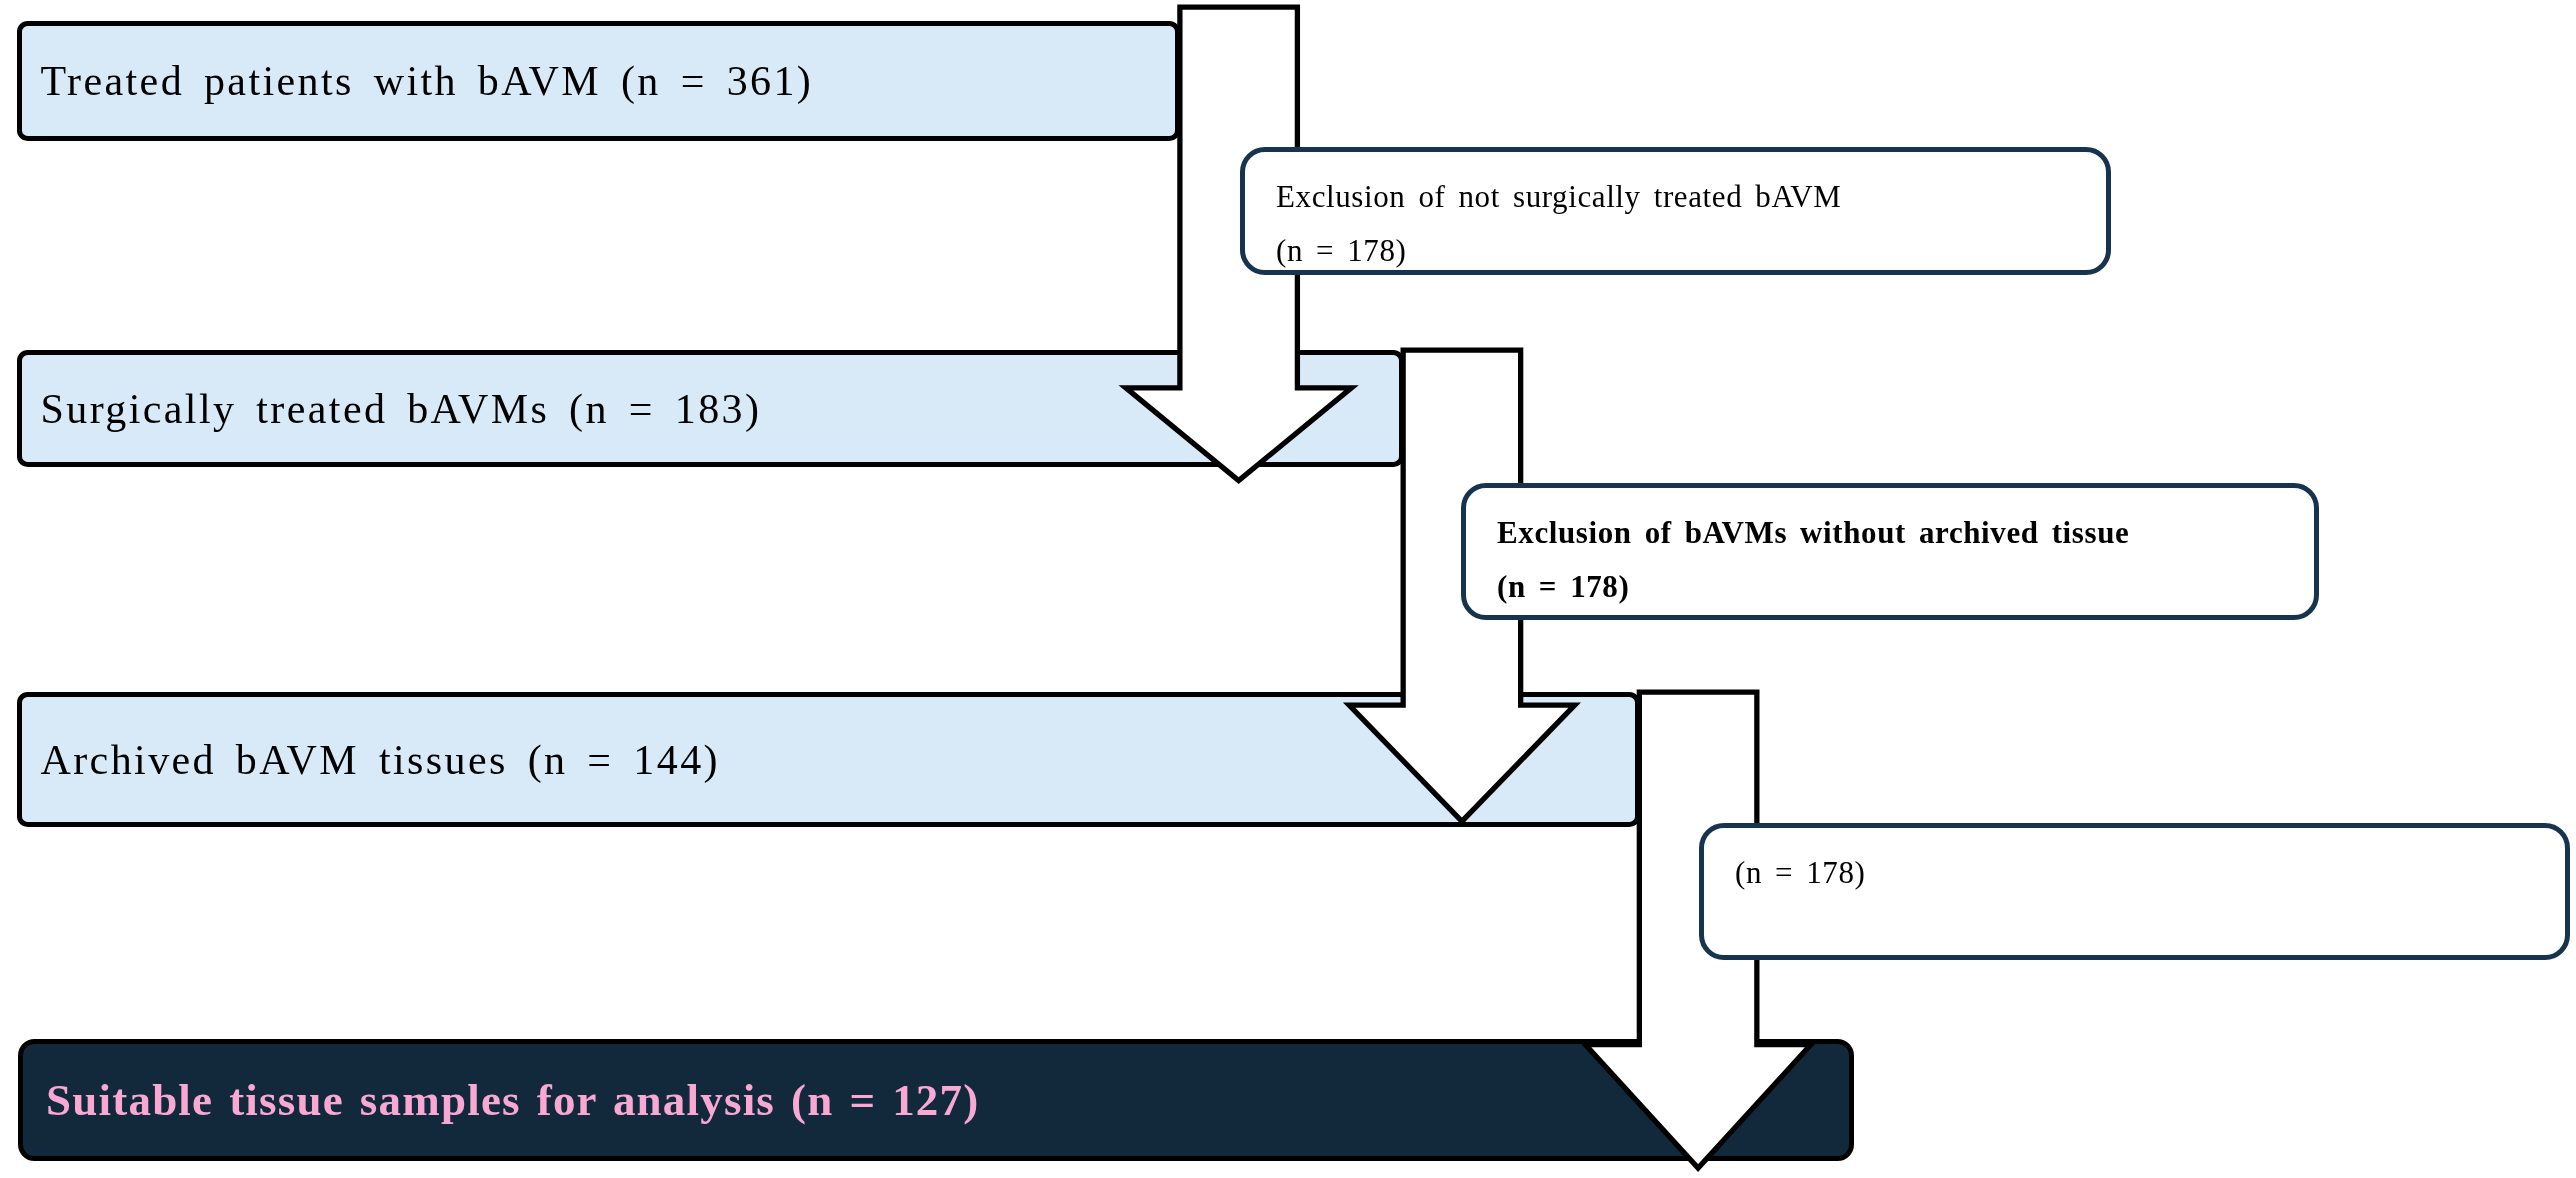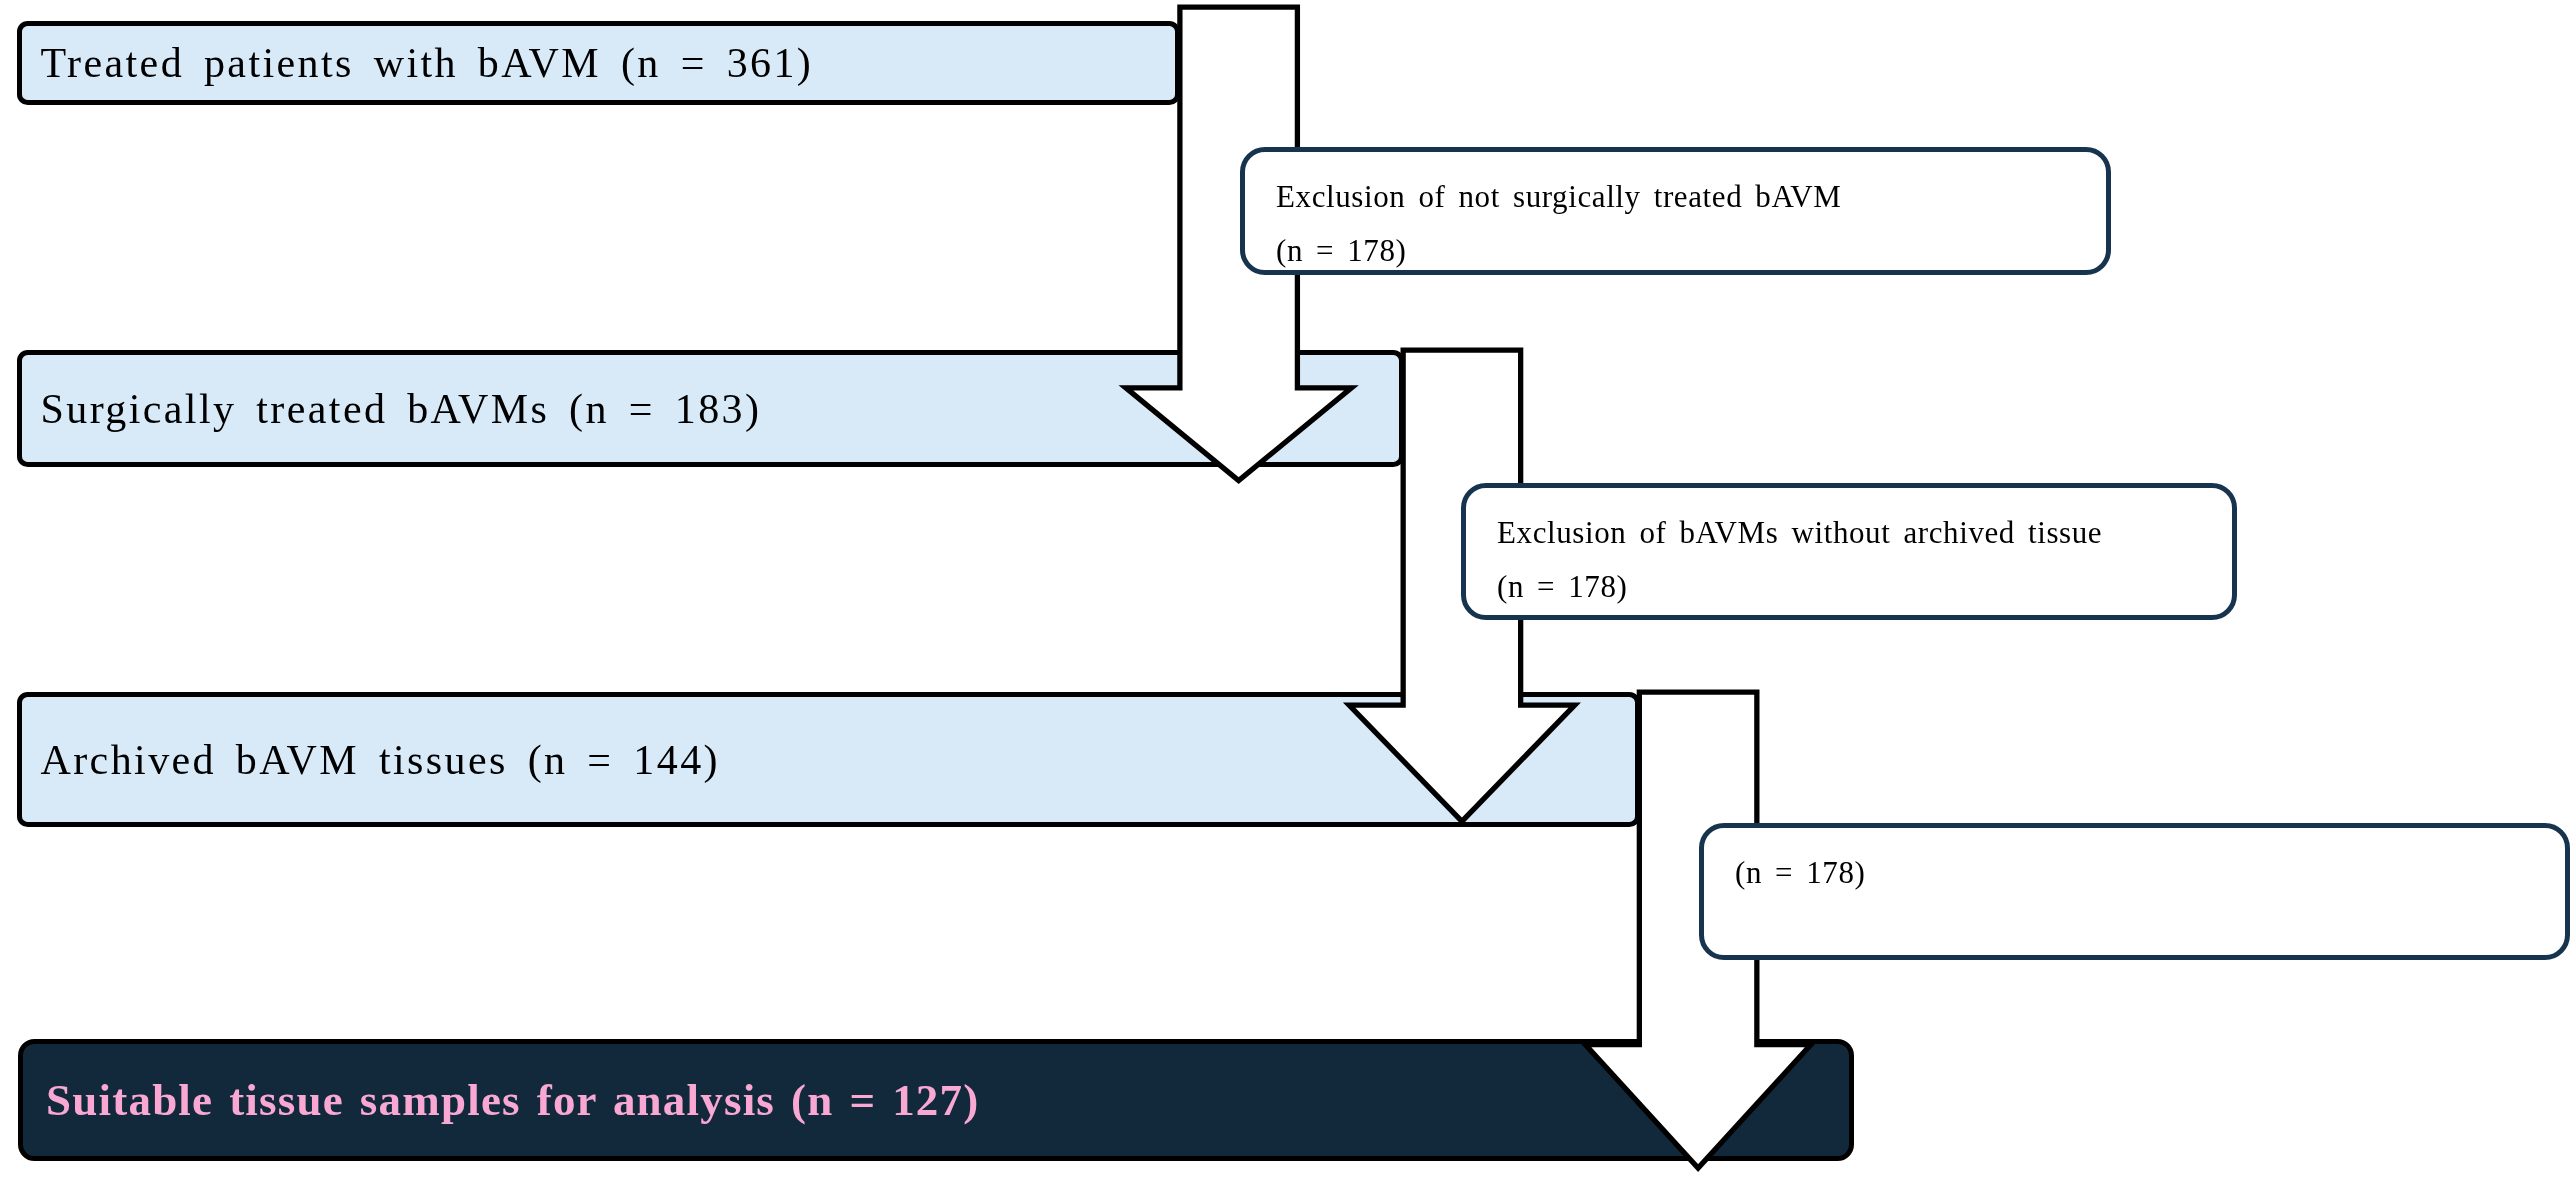--- a/index.html
+++ b/index.html
@@ -25,21 +25,21 @@
     display: flex;
     align-items: center;
     z-index: 1;
     color: #000000;
     font-size: 42px;
     letter-spacing: 2.4px;
     word-spacing: 7px;
     padding-left: 19px;
     white-space: nowrap;
   }
-  #box-treated   { left: 16.5px;  top: 21px;   width: 1163px; height: 84px; }
+  #box-treated   { left: 16.5px;  top: 21px;   width: 1163px; height: 120px; }
   #box-surgical  { left: 16.5px;  top: 350px;  width: 1387px; height: 117px; }
   #box-archived  { left: 16.5px;  top: 692px; width: 1623px; height: 135px; }
   
   .finalbox {
     position: absolute;
     box-sizing: border-box;
     left: 17.6px;
     top: 1039px;
     width: 1836px;
     height: 122px;
@@ -83,21 +83,21 @@
     z-index: 3;
     color: #000000;
     font-size: 31px;
     letter-spacing: 0.6px;
     word-spacing: 4.7px;
     line-height: 1.75;
     padding: 17.6px 11.8px 0 31px;
     white-space: nowrap;
   }
   #exc-1 { left: 1240px; top: 147px;  width: 871px; height: 128px; }
-  #exc-2 { left: 1461px; top: 483px;  width: 776px; height: 137px; }
+  #exc-2 { left: 1461px; top: 483px;  width: 858px; height: 137px; font-weight: bold; }
   #exc-3 { left: 1699px; top: 823px; width: 871px; height: 137px; }
 </style>
 </head>
 <body>
 
 <div class="canvas">
 
   <div class="bluebox" id="box-treated">
     <span>Treated patients with bAVM (n = 361)</span>
   </div>

